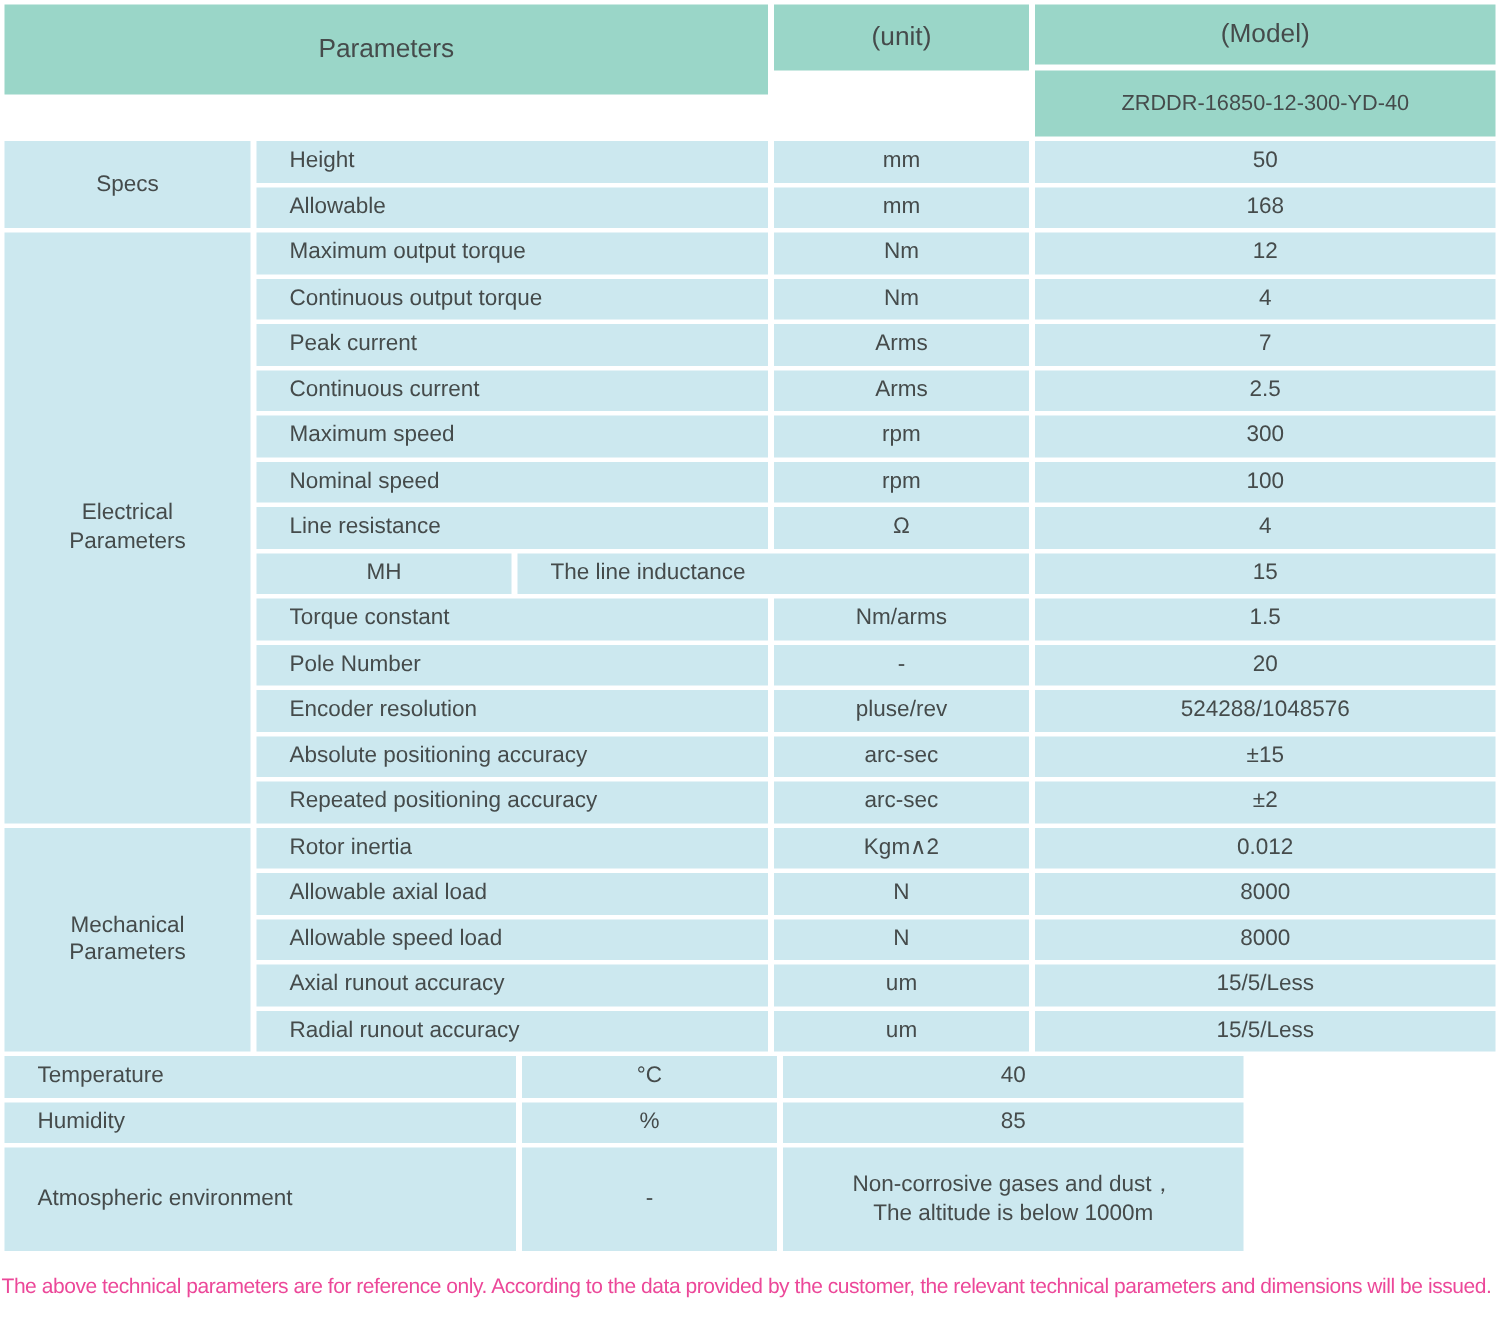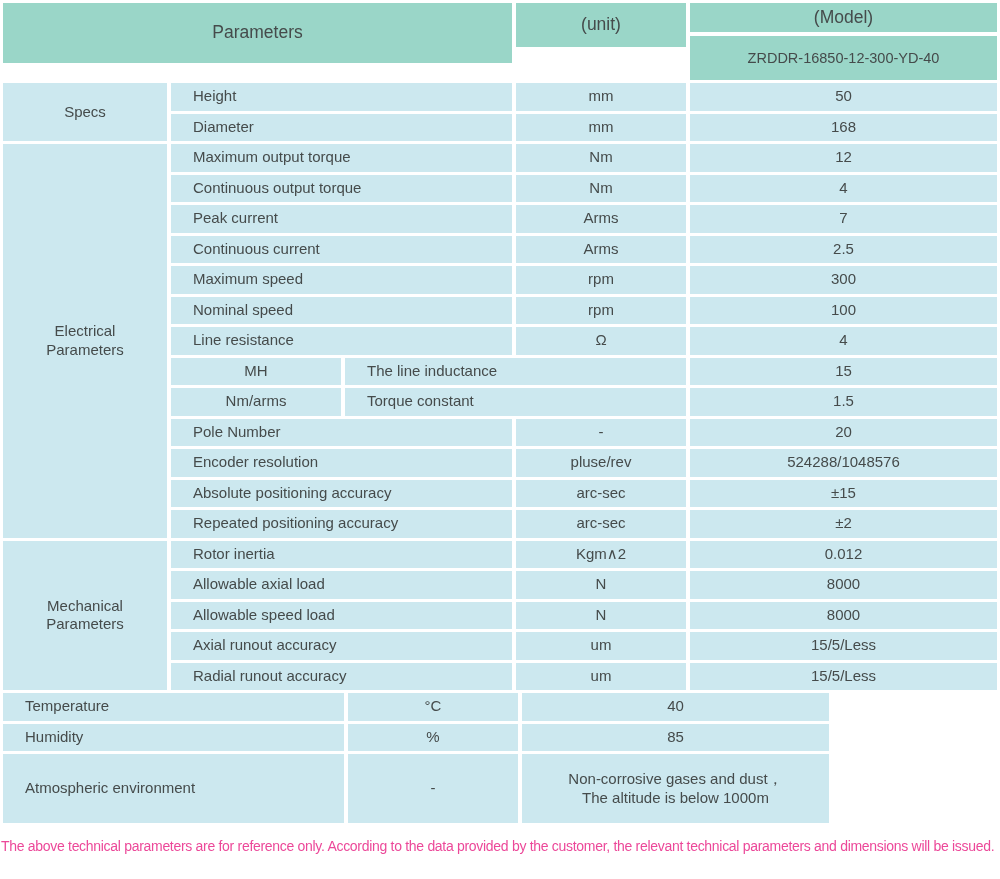--- a/index.html
+++ b/index.html
@@ -34,21 +34,21 @@
     white-space: pre-line;
     text-align: center;
   }
 
   
   .header-row { display: flex; gap: 4px; }
   .h { background: var(--header-bg); font-size: 17.5px; }
   .h-params { width: 509px; height: 60px; }
   .h-unit   { width: 170px; height: 44px; }
   .h-model  { width: 307px; display: flex; flex-direction: column; gap: 4px; }
-  .h-model-label { height: 29px; }
+  .h-model-label { height: 40px; }
   .h-model-value { height: 44px; font-size: 14.5px; }
 
   
   .section { display: flex; gap: 4px; margin-top: 3px; }
   .group {
     width: 164px;
     flex: 0 0 164px;
   }
   .rows { display: flex; flex-direction: column; flex: 1; }
   .row { display: flex; gap: 4px; height: 27.5px; margin-top: 3px; }
@@ -90,21 +90,21 @@
   <div id="sections">
       <section class="section">
         <div class="cell group">Specs</div>
         <div class="rows">
           <div class="row">
             <div class="cell param">Height</div>
             <div class="cell unit">mm</div>
             <div class="cell value">50</div>
           </div>
           <div class="row">
-            <div class="cell param">Diameter</div>
+            <div class="cell param">Allowable</div>
             <div class="cell unit">mm</div>
             <div class="cell value">168</div>
           </div>
         </div>
       </section>
       <section class="section">
         <div class="cell group">Electrical
 Parameters</div>
         <div class="rows">
           <div class="row">
@@ -141,22 +141,22 @@
             <div class="cell param">Line resistance</div>
             <div class="cell unit">Ω</div>
             <div class="cell value">4</div>
           </div>
           <div class="row">
             <div class="cell unit">MH</div>
             <div class="cell param">The line inductance</div>
             <div class="cell value">15</div>
           </div>
           <div class="row">
+            <div class="cell param">Torque constant</div>
             <div class="cell unit">Nm/arms</div>
-            <div class="cell param">Torque constant</div>
             <div class="cell value">1.5</div>
           </div>
           <div class="row">
             <div class="cell param">Pole Number</div>
             <div class="cell unit">-</div>
             <div class="cell value">20</div>
           </div>
           <div class="row">
             <div class="cell param">Encoder resolution</div>
             <div class="cell unit">pluse/rev</div>

